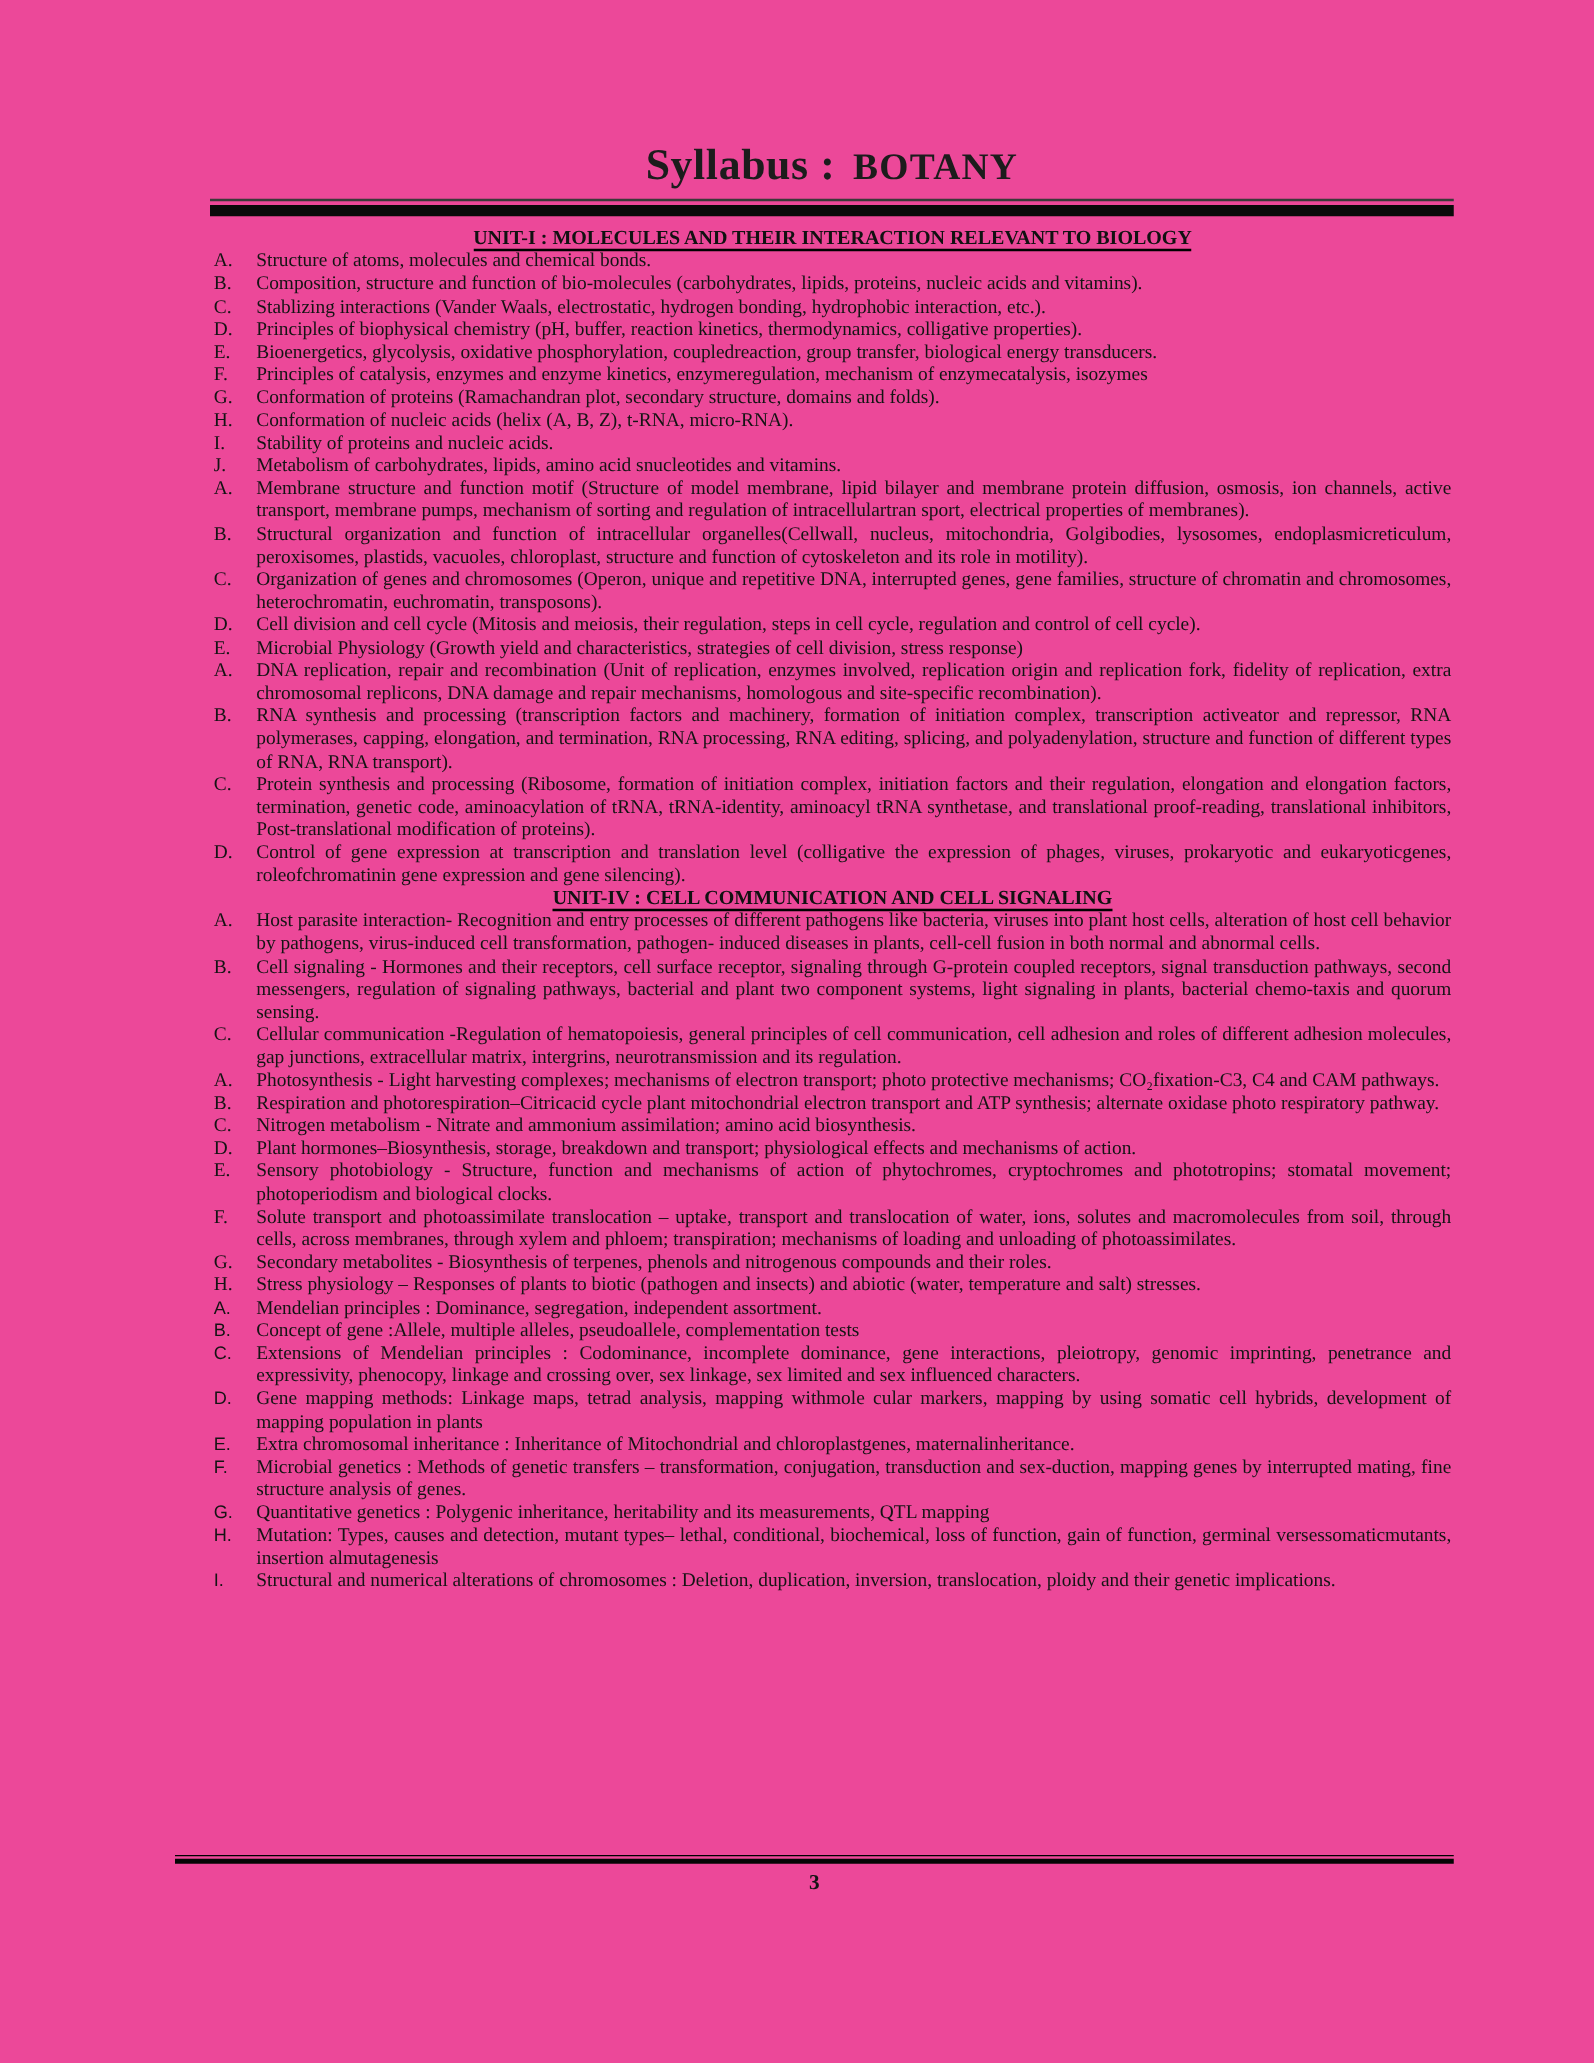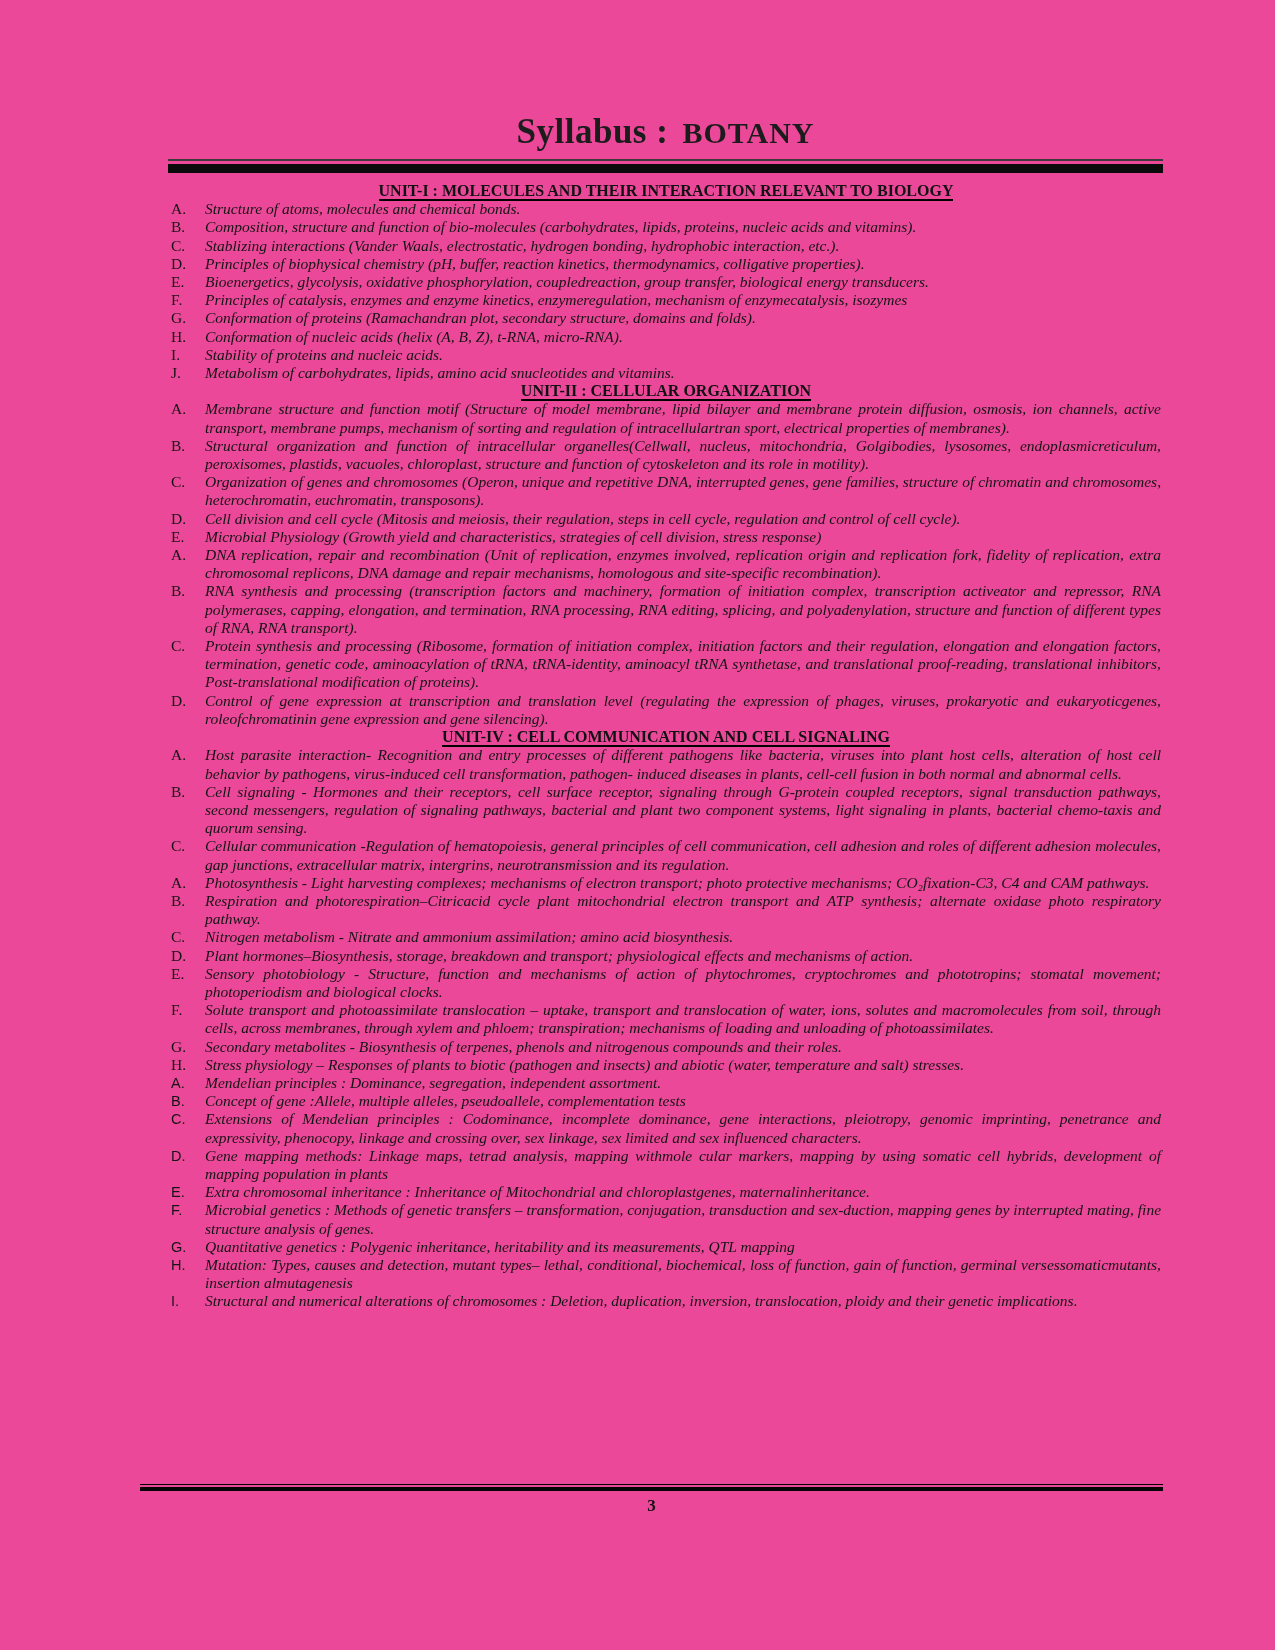--- a/index.html
+++ b/index.html
@@ -37,21 +37,21 @@
     line-height:18.2px;
     color:#111;
   }
   .unit-heading .u {
     border-bottom:2px solid #000;
     padding-bottom:0px;
     text-align:center;
   }
   .item { display:flex; margin:0; }
   .marker { flex:0 0 34px; }
-  .text   { flex:1; text-align:justify;font-style:italic; }
+  .text   { flex:1; text-align:justify; }
   .sans-markers .marker {
     font-family:"Liberation Sans","DejaVu Sans",sans-serif;
     font-size:14.5px;
   }
   .footer-divider { position:absolute; left:140px; right:140px; top:1484px; }
   .footer-divider .fthin  { height:0; border-top:1px solid #000; margin-bottom:2px; }
   .footer-divider .fthick { height:4px; background:#050505; }
   .page-number {
     position:absolute; top:1496px; left:0;
     width:100%;
@@ -113,21 +113,20 @@
         <div class="item">
           <span class="marker">I.</span>
           <span class="text">Stability of proteins and nucleic acids.</span>
         </div>
         <div class="item">
           <span class="marker">J.</span>
           <span class="text">Metabolism of carbohydrates, lipids, amino acid snucleotides and vitamins.</span>
         </div>
       </section>
       <section>
-        <h2 class="unit-heading"><span class="u">UNIT-II :  CELLULAR ORGANIZATION</span></h2>
         <div class="item">
           <span class="marker">A.</span>
           <span class="text">Membrane structure and function motif (Structure of model membrane, lipid bilayer and membrane protein diffusion, osmosis, ion channels, active transport, membrane pumps, mechanism of sorting and regulation of intracellulartran sport, electrical properties of membranes).</span>
         </div>
         <div class="item">
           <span class="marker">B.</span>
           <span class="text">Structural organization and function of intracellular organelles(Cellwall, nucleus, mitochondria, Golgibodies, lysosomes, endoplasmicreticulum, peroxisomes, plastids, vacuoles, chloroplast, structure and function of cytoskeleton and its role in motility).</span>
         </div>
         <div class="item">
           <span class="marker">C.</span>
@@ -150,21 +149,21 @@
         <div class="item">
           <span class="marker">B.</span>
           <span class="text">RNA synthesis and processing (transcription factors and machinery, formation of initiation complex, transcription activeator and repressor, RNA polymerases, capping, elongation, and termination, RNA processing, RNA editing, splicing, and polyadenylation, structure and function of different types of RNA, RNA transport).</span>
         </div>
         <div class="item">
           <span class="marker">C.</span>
           <span class="text">Protein synthesis and processing (Ribosome, formation of initiation complex, initiation factors and their regulation, elongation and elongation factors, termination, genetic code, aminoacylation of tRNA, tRNA-identity, aminoacyl tRNA synthetase, and translational proof-reading, translational inhibitors, Post-translational modification of proteins).</span>
         </div>
         <div class="item">
           <span class="marker">D.</span>
-          <span class="text">Control of gene expression at transcription and translation level (regulating the expression of phages, viruses, prokaryotic and eukaryoticgenes, roleofchromatinin gene expression and gene silencing).</span>
+          <span class="text">Control of gene expression at transcription and translation level (colligative the expression of phages, viruses, prokaryotic and eukaryoticgenes, roleofchromatinin gene expression and gene silencing).</span>
         </div>
       </section>
       <section>
         <h2 class="unit-heading"><span class="u">UNIT-IV : CELL COMMUNICATION AND CELL SIGNALING</span></h2>
         <div class="item">
           <span class="marker">A.</span>
           <span class="text">Host parasite interaction- Recognition and entry processes of different pathogens like bacteria, viruses into plant host cells, alteration of host cell behavior by pathogens, virus-induced cell transformation, pathogen- induced diseases in plants, cell-cell fusion in both normal and abnormal cells.</span>
         </div>
         <div class="item">
           <span class="marker">B.</span>

